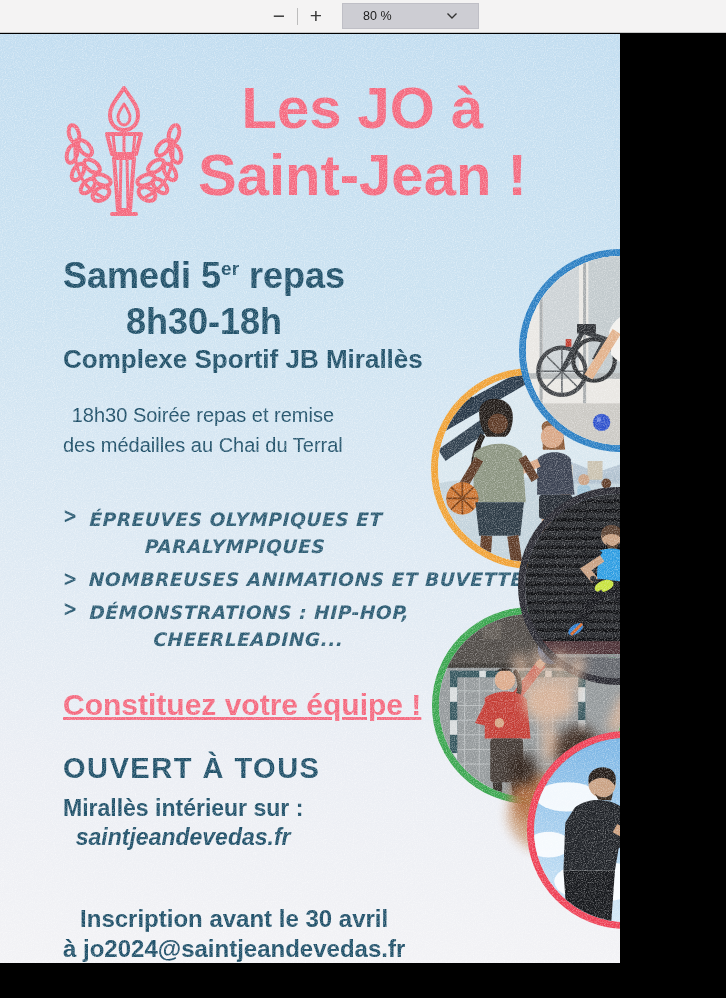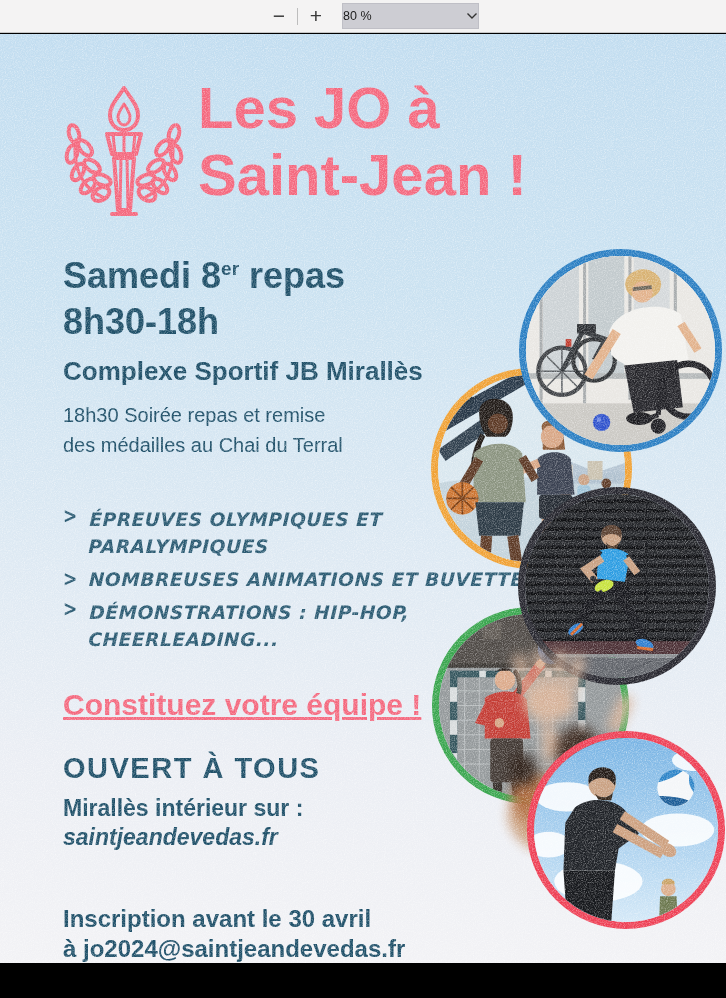--- a/index.html
+++ b/index.html
@@ -10,38 +10,38 @@
   
   .toolbar { position:absolute; top:0; left:0; width:726px; height:33px;
              background:#f4f3f3; border-bottom:1px solid #c6c6c6; }
   .zoom-group { position:absolute; left:264px; top:0; height:32px; display:flex; align-items:center; }
   .tb-btn { width:30px; height:30px; border:none; background:transparent; color:#3a3a3a;
             font-size:21px; font-weight:300; line-height:30px; text-align:center; cursor:default;
             font-family:"Liberation Sans", sans-serif; }
   .tb-sep { width:1px; height:17px; background:#bdbdbd; margin:0 3px; }
   .zoom-select { margin-left:11px; width:137px; height:26px; background:#cdcdd3;
                  border:1px solid #bfbfc6; display:flex; align-items:center;
-                 padding:0 0; color:#1c1c1c; font-size:12.5px;gap:33px; }
+                 padding:0 20px; color:#1c1c1c; font-size:12.5px;gap:33px; }
   .zoom-select .chev { margin-left:auto; display:flex; align-items:center; }
 
   
-  .poster { position:absolute; top:34px; left:0; width:726px; height:929px; overflow:hidden;
-            background:linear-gradient(180deg,#c2ddf0 0%,#cbe2f1 28%,#dde9f3 55%,#ebeef4 78%,#f2f2f5 100%); }
+  .poster { position:absolute; top:34px; left:0; width:620px; height:929px; overflow:hidden;
+            background:linear-gradient(180deg,#c2ddf0 0%,#cbe2f1 28%,#dde9f3 55%,#ebeef4 78%,#f2f2f5 100%);text-align:center; }
   .grain { position:absolute; top:0; left:0; width:726px; height:929px; z-index:10; pointer-events:none; }
 
   .logo { position:absolute; left:60px; top:48px; width:128px; height:138px; z-index:2; }
 
   .title { position:absolute; left:198px; top:40px; z-index:2; color:#f4687e;
            font-size:58px; font-weight:800; line-height:67px; letter-spacing:0px; }
 
   .h-date { position:absolute; left:63px; top:212px; z-index:2; color:#1e4f68;
             font-size:36px; font-weight:800; line-height:46px; }
   .h-date sup { font-size:19px; vertical-align:super; }
 
-  .h-venue { position:absolute; left:63px; top:322px; z-index:2; color:#1e4f68;
+  .h-venue { position:absolute; left:63px; top:310px; z-index:2; color:#1e4f68;
              font-size:26px; font-weight:800; }
 
   .h-evening { position:absolute; left:63px; top:366px; z-index:2; color:#1e4f68;
                font-size:20px; font-weight:400; line-height:30px; }
 
   .bullets { position:absolute; left:63px; top:472px; z-index:2; color:#2a5a72; list-style:none; }
   .bullets li { display:flex; margin-bottom:6px; }
   .b-arrow { font-family:"DejaVu Sans", sans-serif; font-weight:bold; font-size:17px;
              line-height:27px; margin-right:12px; transform:scaleY(1.2); }
   .b-text { font-family:"DejaVu Sans", sans-serif; font-style:italic; font-weight:bold;
@@ -125,21 +125,21 @@
       <ellipse cx="86" cy="98" rx="5" ry="9" transform="rotate(70 86 98)"></ellipse>
       <ellipse cx="87" cy="112" rx="6" ry="9" transform="rotate(-60 87 112)"></ellipse>
     </svg>
 
     <div class="title">
       <div>Les JO à</div>
       <div>Saint-Jean !</div>
     </div>
 
     <div class="h-date">
-      <div><span>Samedi 8</span><sup>er</sup><span> repas</span></div>
+      <div><span>Samedi 5</span><sup>er</sup><span> repas</span></div>
       <div>8h30-18h</div>
     </div>
 
     <div class="h-venue">Complexe Sportif JB Mirallès</div>
 
     <div class="h-evening">
       <div>18h30 Soirée repas et remise</div>
       <div>des médailles au Chai du Terral</div>
     </div>
 

